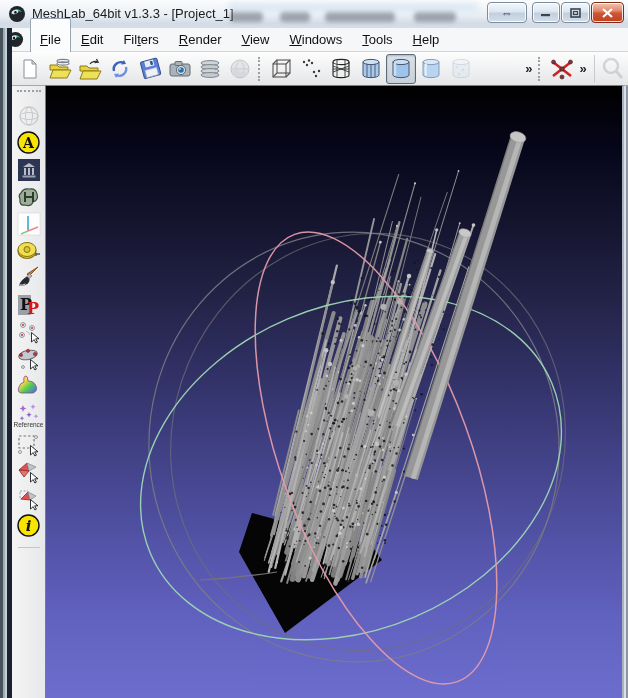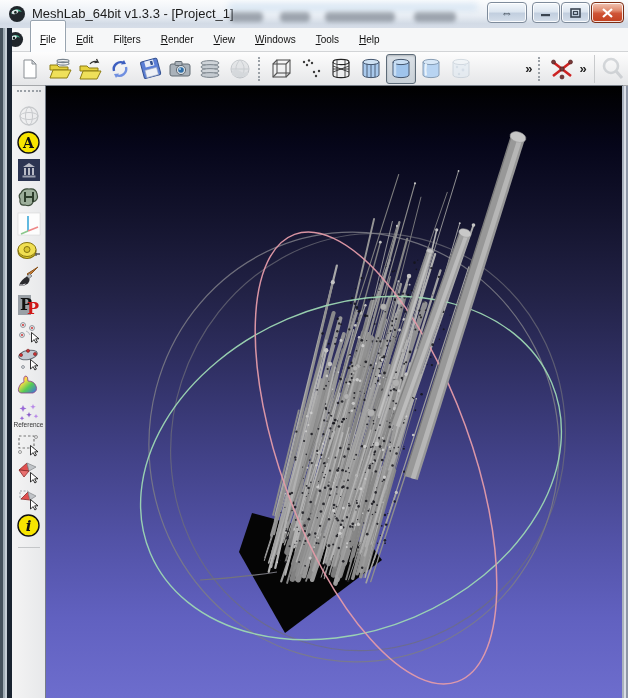--- a/index.html
+++ b/index.html
@@ -19,21 +19,21 @@
     background:linear-gradient(180deg,#f4f8fc 0%,#dde6f0 45%,#c2cfdf 55%,#d4deea 100%);
     display:flex;align-items:center;justify-content:center;color:#35404d;font-size:12px;}
   .winbtn.close{background:linear-gradient(180deg,#f2c4b4 0%,#e08a6e 40%,#cf5436 55%,#c3401f 100%);
     border-color:#7c2d14;color:#fff;}
 
   
   .menubar{position:absolute;left:0;top:28px;width:628px;height:24px;background:#f6f7f8;
     border-bottom:1px solid #d2d4d6;box-sizing:border-box;display:flex;align-items:center;}
   .menubar-logo{width:17px;height:17px;margin:0 6px 0 7px;flex:0 0 auto;}
   .menus{display:flex;align-items:center;height:100%;}
-  .menu-item{padding:13px 9px;font-size:10px;color:#111;white-space:nowrap;border:1px solid transparent;}
+  .menu-item{padding:13px 9px;font-size:13px;color:#111;white-space:nowrap;border:1px solid transparent;}
   .menu-item .mn{text-decoration:underline;}
   .menu-item.focused{border:1px solid #98a4b0;border-radius:2px;background:#fbfcfd;
     box-shadow:inset 0 0 0 1px #ffffff;}
   .mdi-buttons{position:absolute;right:5px;top:31px;display:flex;gap:3px;}
   .mdi-btn{width:17px;height:15px;box-sizing:border-box;border:1px solid #7d96b4;border-radius:2px;
     background:linear-gradient(180deg,#fafcfe,#d9e4f0);display:flex;align-items:center;justify-content:center;}
 
   
   .toolbar{position:absolute;left:0;top:52px;width:628px;height:34px;box-sizing:border-box;
     background:linear-gradient(180deg,#fdfdfd,#e5e6e8);border-bottom:1px solid #a6a8ab;

